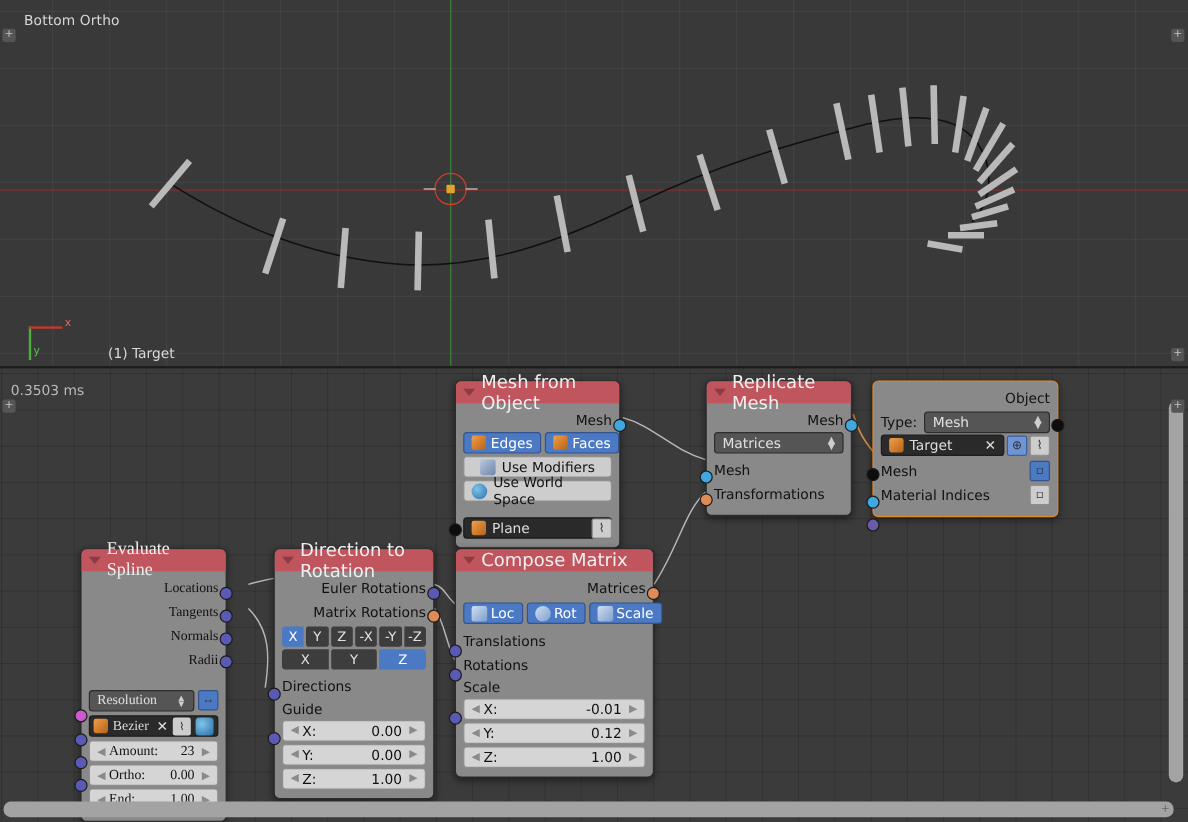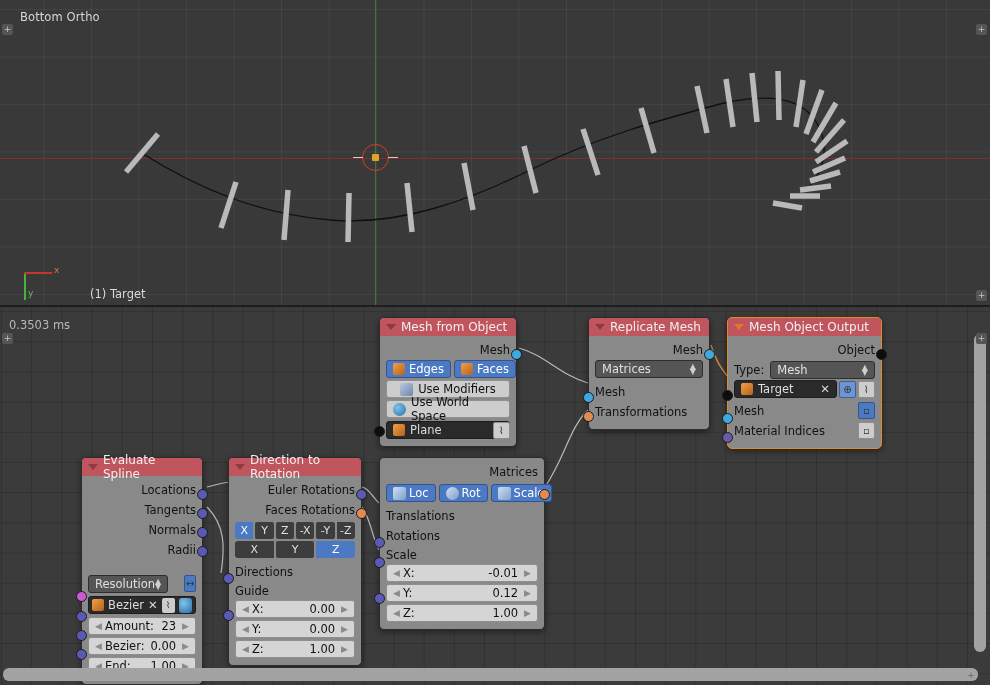--- a/index.html
+++ b/index.html
@@ -106,21 +106,21 @@
     border-radius:5px;
     box-shadow:0 2px 6px rgba(0,0,0,.45);
     border:1px solid #2c2c2c;
     overflow:visible;
   }
   .node.sel{ border:1.5px solid #e08b2a; }
   .node .hdr{
     height:18px; border-radius:4px 4px 0 0;
     background:#c0555e;
     display:flex; align-items:center; gap:5px; padding:0 6px;
-    color:#f0f0f0; font-size:12px;
+    color:#f0f0f0; font-size:15px;
   }
   .node.sel .hdr{ background:#c0555e; }
   .tri{ width:0;height:0;border-left:5px solid transparent;border-right:5px solid transparent;border-top:6px solid #8d3a40; }
   .node.sel .tri{ border-top-color:#e07a20; }
   .node .body{ padding:4px 6px 7px 6px; }
 
   .row{ display:flex; align-items:center; height:19px; margin-bottom:1px; }
   .row.out{ justify-content:flex-end; }
   .lbl{ font-size:11.5px; color:#111; }
 
@@ -283,21 +283,21 @@
         </div>
         <div class="wdg wdg-blue" style="flex:1;">
           <span class="icon-cube"></span>
           <span>Faces</span>
         </div>
       </div>
       <div class="wdg wdg-grey" style="margin-bottom:2px;">
         <span class="icon-sq" style="background:linear-gradient(135deg,#b9c8dd,#6d86ab);"></span>
         <span>Use Modifiers</span>
       </div>
-      <div class="wdg wdg-grey" style="margin-bottom:3px;">
+      <div class="wdg wdg-grey" style="margin-bottom:13px;">
         <span class="icon-sq" style="background:radial-gradient(circle at 35% 35%,#7fc4e8,#2a6ea8);border-radius:50%;"></span>
         <span>Use World Space</span>
       </div>
       <div class="wdg wdg-dark" style="justify-content:flex-start;gap:5px;">
         <span class="icon-cube"></span>
         <span style="flex:1;">Plane</span>
         <span>✕</span>
       </div>
       <div class="mini-btn" style="position:absolute;right:6px;bottom:7px;">⌇</div>
     </div>
@@ -327,24 +327,20 @@
       <div class="row">
         <span class="lbl">Transformations</span>
       </div>
     </div>
     <div class="sock s-mesh" style="right:-6px; top:31px;"></div>
     <div class="sock s-mesh" style="left:-6px; top:74px;"></div>
     <div class="sock s-obj" style="left:-6px; top:93px;"></div>
   </div>
 
   <div class="node sel" id="n-moo" style="left:727px; top:10px; width:155px;">
-    <div class="hdr">
-      <span class="tri"></span>
-      <span>Mesh Object Output</span>
-    </div>
     <div class="body">
       <div class="row out">
         <span class="lbl">Object</span>
       </div>
       <div class="row" style="gap:6px;">
         <span class="lbl" style="flex:0 0 auto;">Type:</span>
         <div class="wdg wdg-drop" style="flex:1;">
           <span>Mesh</span>
           <span class="spin">
               <span>▲</span>
@@ -369,40 +365,40 @@
         <span class="lbl">Material Indices</span>
         <div class="mini-btn">▫</div>
       </div>
     </div>
     <div class="sock s-geo" style="right:-6px; top:31px;"></div>
     <div class="sock s-geo" style="left:-6px; top:72px;"></div>
     <div class="sock s-mesh" style="left:-6px; top:95px;"></div>
     <div class="sock s-purple" style="left:-6px; top:114px;"></div>
   </div>
 
-  <div class="node" id="n-es" style="left:81px; top:150px; width:122px;">
+  <div class="node" id="n-es" style="left:67px; top:150px; width:122px;font-family:Liberation Serif, serif;">
     <div class="hdr">
       <span class="tri"></span>
       <span>Evaluate Spline</span>
     </div>
     <div class="body" style="padding-bottom:9px;">
       <div class="row out">
         <span class="lbl">Locations</span>
       </div>
       <div class="row out">
         <span class="lbl">Tangents</span>
       </div>
       <div class="row out">
         <span class="lbl">Normals</span>
       </div>
       <div class="row out" style="margin-bottom:16px;">
         <span class="lbl">Radii</span>
       </div>
 
-      <div style="display:flex;gap:16px;margin-bottom:3px;">
+      <div style="display:flex;gap:3px;margin-bottom:3px;">
         <div class="wdg wdg-drop" style="flex:1;">
           <span>Resolution</span>
           <span class="spin">
               <span>▲</span>
               <span>▼</span>
             </span>
         </div>
         <div class="mini-btn blue">↔</div>
       </div>
 
@@ -415,21 +411,21 @@
       </div>
 
       <div class="wdg wdg-num" style="margin-bottom:2px;">
         <span class="ar">◀</span>
         <span style="flex:1;text-align:left;padding-left:3px;">Amount:</span>
         <span class="v">23</span>
         <span class="ar" style="margin-left:6px;">▶</span>
       </div>
       <div class="wdg wdg-num" style="margin-bottom:2px;">
         <span class="ar">◀</span>
-        <span style="flex:1;text-align:left;padding-left:3px;">Bezier:</span>
+        <span style="flex:1;text-align:left;padding-left:3px;">Ortho:</span>
         <span class="v">0.00</span>
         <span class="ar" style="margin-left:6px;">▶</span>
       </div>
       <div class="wdg wdg-num">
         <span class="ar">◀</span>
         <span style="flex:1;text-align:left;padding-left:3px;">End:</span>
         <span class="v">1.00</span>
         <span class="ar" style="margin-left:6px;">▶</span>
       </div>
     </div>
@@ -446,21 +442,21 @@
   <div class="node" id="n-dtr" style="left:228px; top:150px; width:134px;">
     <div class="hdr">
       <span class="tri"></span>
       <span>Direction to Rotation</span>
     </div>
     <div class="body">
       <div class="row out">
         <span class="lbl">Euler Rotations</span>
       </div>
       <div class="row out" style="margin-bottom:3px;">
-        <span class="lbl">Faces Rotations</span>
+        <span class="lbl">Matrix Rotations</span>
       </div>
 
       <div class="toggle-row" id="axis-row">
           <div class="tg on first">X</div>
           <div class="tg">Y</div>
           <div class="tg">Z</div>
           <div class="tg">-X</div>
           <div class="tg">-Y</div>
           <div class="tg last">-Z</div>
         </div>
@@ -495,20 +491,24 @@
         <span class="ar" style="margin-left:6px;">▶</span>
       </div>
     </div>
     <div class="sock s-vec" style="right:-6px; top:31px;"></div>
     <div class="sock s-obj" style="right:-6px; top:50px;"></div>
     <div class="sock s-vec" style="left:-6px; top:115px;"></div>
     <div class="sock s-vec" style="left:-6px; top:152px;"></div>
   </div>
 
   <div class="node" id="n-cm" style="left:379px; top:150px; width:166px;">
+    <div class="hdr">
+      <span class="tri"></span>
+      <span>Compose Matrix</span>
+    </div>
     <div class="body">
       <div class="row out" style="margin-bottom:3px;">
         <span class="lbl">Matrices</span>
       </div>
       <div class="toggle-row" style="gap:3px;margin-bottom:4px;">
         <div class="wdg wdg-blue" style="flex:1;gap:3px;">
           <span class="icon-sq" style="background:linear-gradient(135deg,#cfe0f5,#7e9ec9);"></span>
           <span>Loc</span>
         </div>
         <div class="wdg wdg-blue" style="flex:1;gap:3px;">

